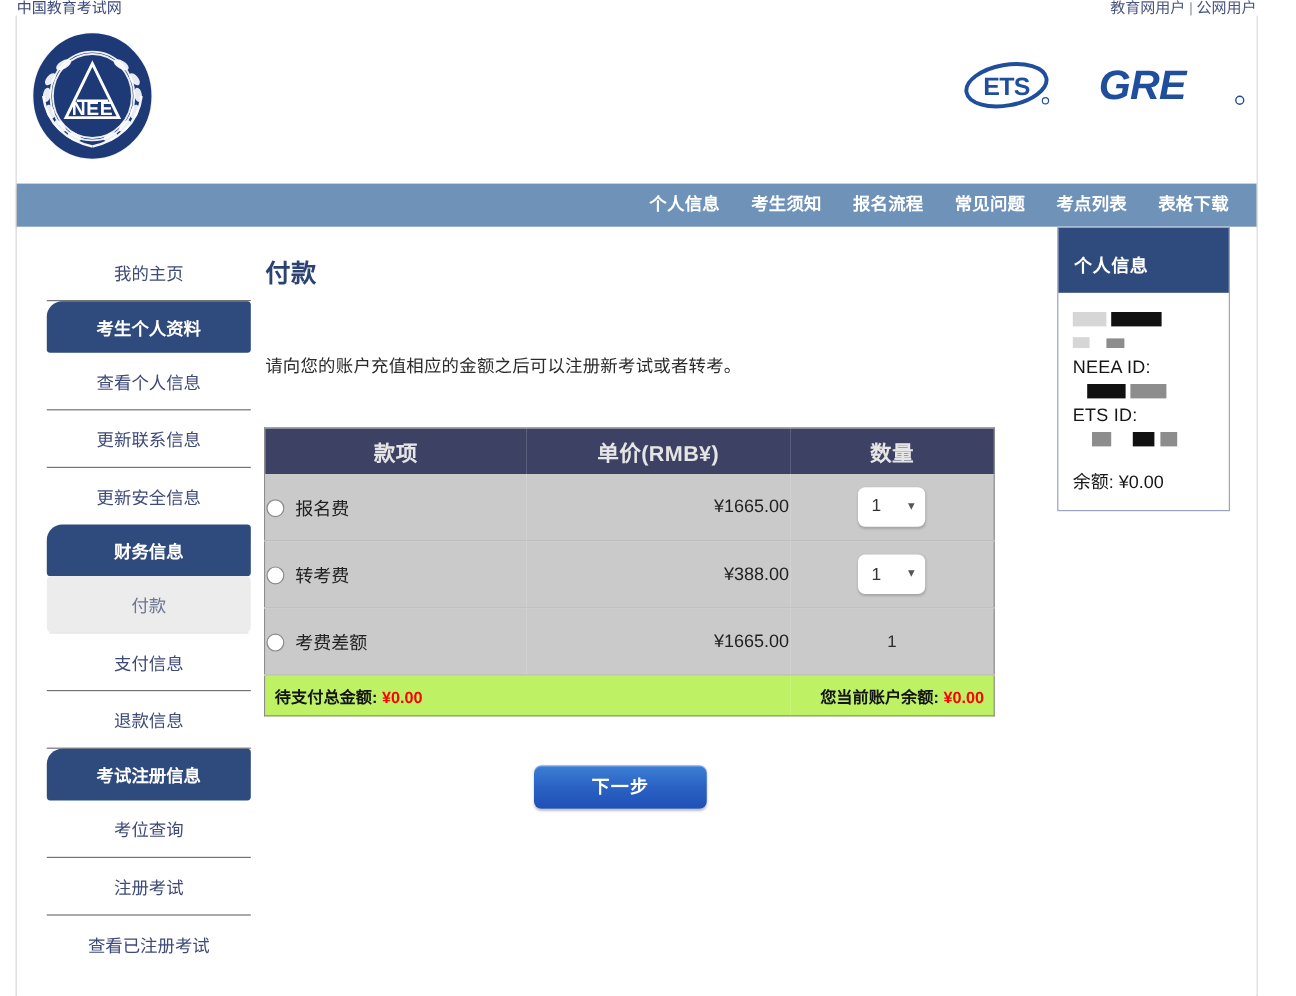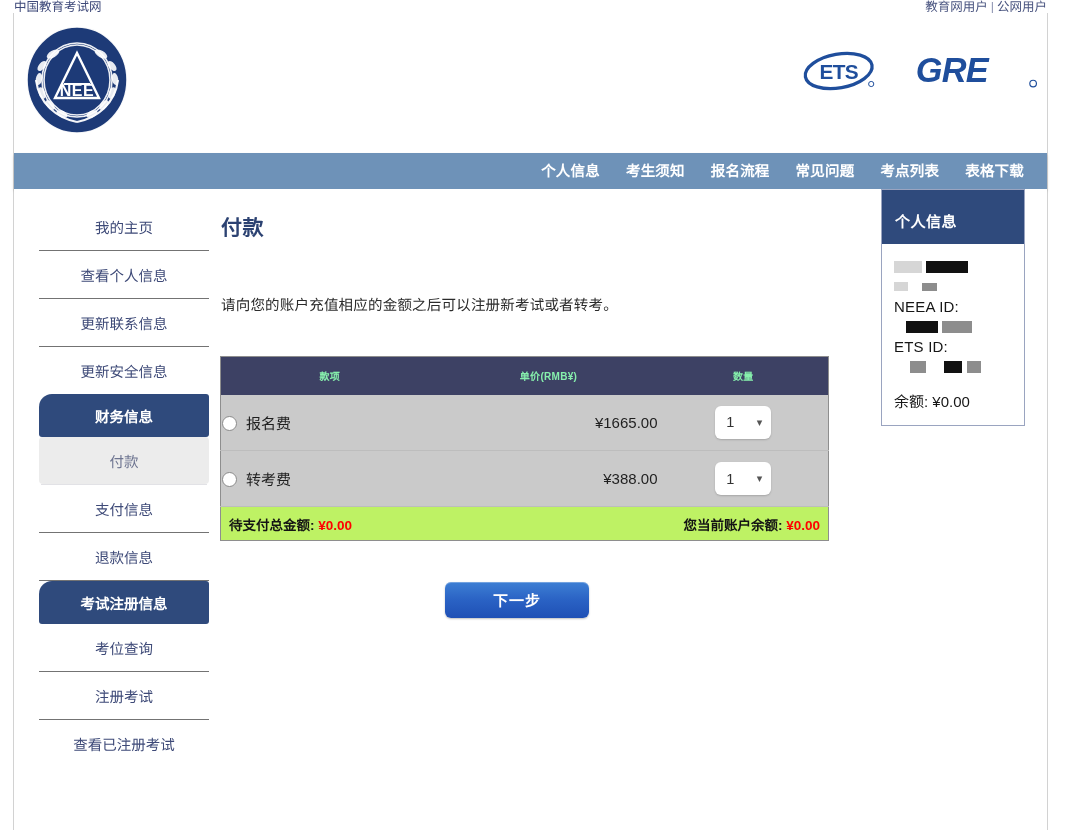--- a/index.html
+++ b/index.html
@@ -168,22 +168,22 @@
   
   .pay-table {
     margin: 42px 0 0 14px;
     width: 608px;
     border-collapse: collapse;
     border: 1px solid #8e8e8e;
     table-layout: fixed;
   }
   .pay-table th {
     background: #3d4164;
-    color: #86efac;
-    font-size: 10px;
+    color: #e5e5e5;
+    font-size: 18px;
     font-weight: bold;
     height: 38px;
     text-align: center;
     letter-spacing: 0.3px;
   }
   .pay-table td {
     background: #cacaca;
     height: 56px;
     font-size: 15px;
     color: #1f1f1f;
@@ -376,20 +376,21 @@
       <a class="nav-item" href="#">报名流程</a>
       <a class="nav-item" href="#">常见问题</a>
       <a class="nav-item" href="#">考点列表</a>
       <a class="nav-item" href="#">表格下载</a>
     </nav>
 
     <div class="body-area">
 
       <aside class="sidebar">
         <a class="side-link" href="#">我的主页</a>
+        <div class="side-header">考生个人资料</div>
         <a class="side-link" href="#">查看个人信息</a>
         <a class="side-link" href="#">更新联系信息</a>
         <a class="side-link" href="#" style="border-bottom:none;">更新安全信息</a>
         <div class="side-header">财务信息</div>
         <a class="side-link active" href="#">付款</a>
         <div class="side-divider"></div>
         <a class="side-link" href="#">支付信息</a>
         <a class="side-link" href="#">退款信息</a>
         <div class="side-header">考试注册信息</div>
         <a class="side-link" href="#">考位查询</a>
@@ -431,20 +432,29 @@
             <tr>
               <td class="item-cell">
                 <span class="radio"></span><span>转考费</span>
               </td>
               <td class="price-cell">¥388.00</td>
               <td class="qty-cell">
                 <span class="qty-select">
                   <span>1</span>
                   <span class="chev">▾</span>
                 </span>
+              </td>
+            </tr>
+            <tr>
+              <td class="item-cell">
+                <span class="radio"></span><span>考费差额</span>
+              </td>
+              <td class="price-cell">¥1665.00</td>
+              <td class="qty-cell">
+                <span class="qty-plain">1</span>
               </td>
             </tr>
             <tr class="totals-row">
               <td class="totals-left" colspan="2">
                 <span>待支付总金额:</span>
                 <span class="amount-red">¥0.00</span>
               </td>
               <td class="totals-right">
                 <span>您当前账户余额:</span>
                 <span class="amount-red">¥0.00</span>

